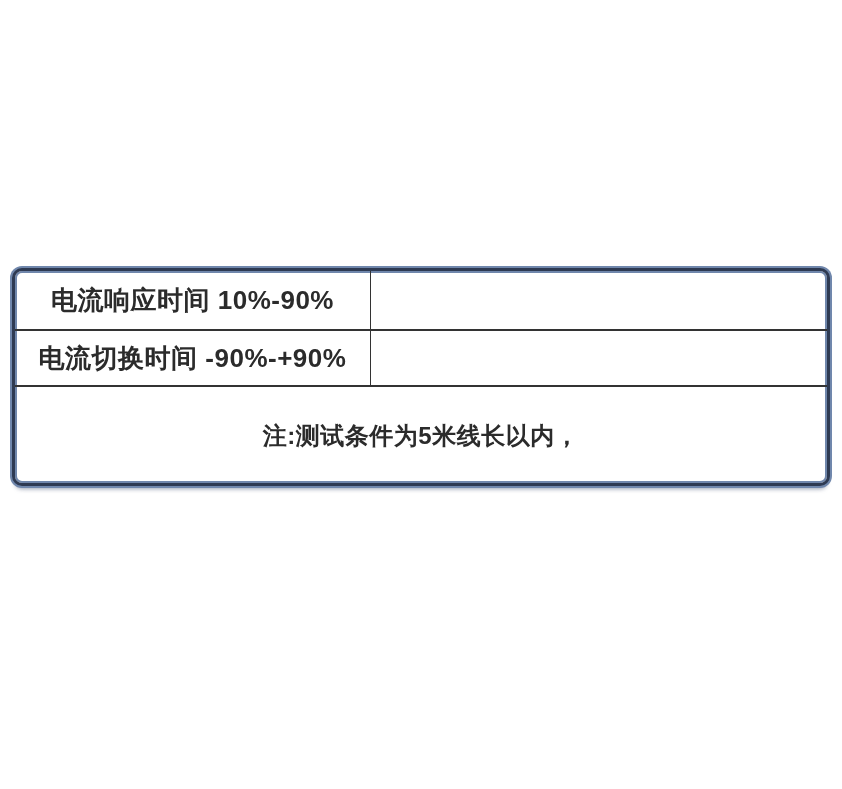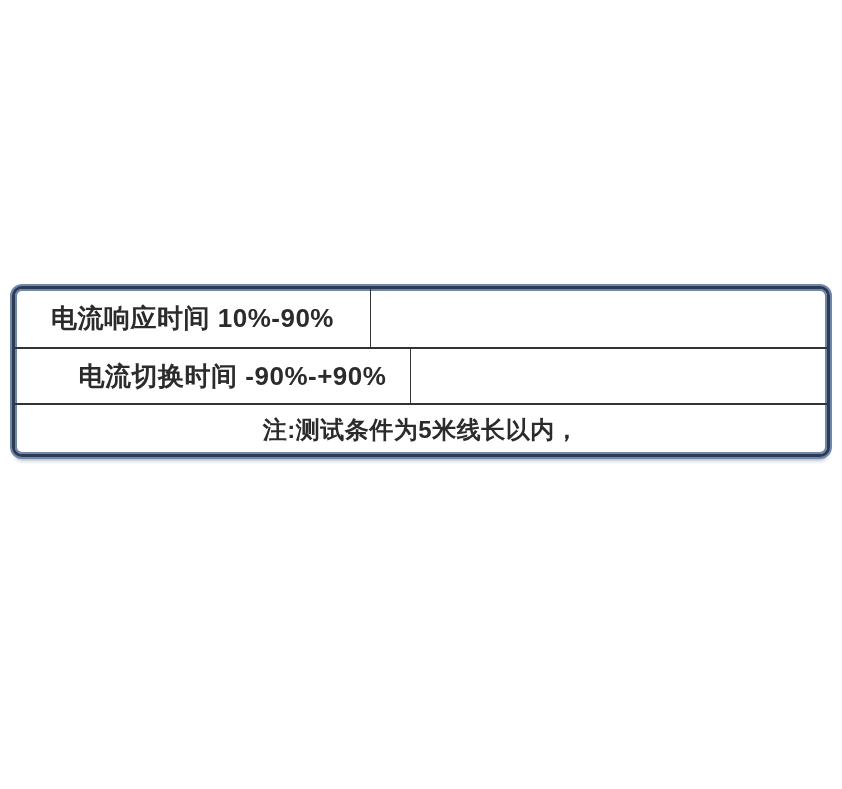--- a/index.html
+++ b/index.html
@@ -10,43 +10,43 @@
     width: 842px;
     height: 789px;
     background: #ffffff;
     position: relative;
     font-family: "Liberation Sans", sans-serif;
     overflow: hidden;
   }
   .spec-frame {
     position: absolute;
     left: 12px;
-    top: 286px;
+    top: 268px;
     width: 818px;
-    height: 171px;
+    height: 218px;
     box-sizing: border-box;
     background: #ffffff;
     border: 3px solid #2e3a52;
     border-radius: 10px;
     box-shadow:
       0 0 0 2px #7087ac,
       inset 0 0 0 2px #7087ac,
       0 6px 4px -3px rgba(98, 112, 140, 0.65);
     display: flex;
     flex-direction: column;
     overflow: hidden;
   }
   .spec-row {
     display: flex;
     flex-direction: row;
     border-bottom: 2px solid #333333;
     flex: 0 0 auto;
   }
   .spec-row.row-1 { height: 58px; }
-  .spec-row.row-2 { height: 54px; padding-left: 40px; }
+  .spec-row.row-2 { height: 54px; }
   .cell {
     display: flex;
     align-items: center;
     justify-content: center;
     font-weight: bold;
     font-size: 26px;
     color: #2b2b2b;
     letter-spacing: 0.5px;
     white-space: pre;
   }

